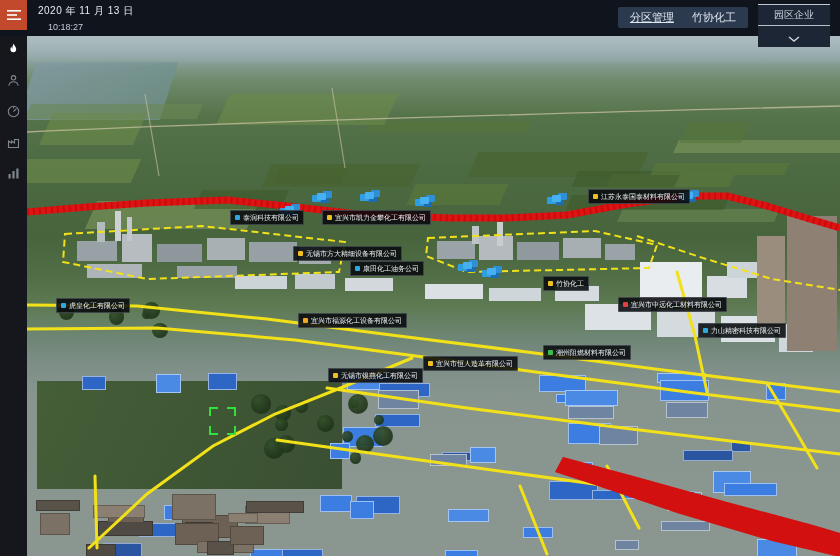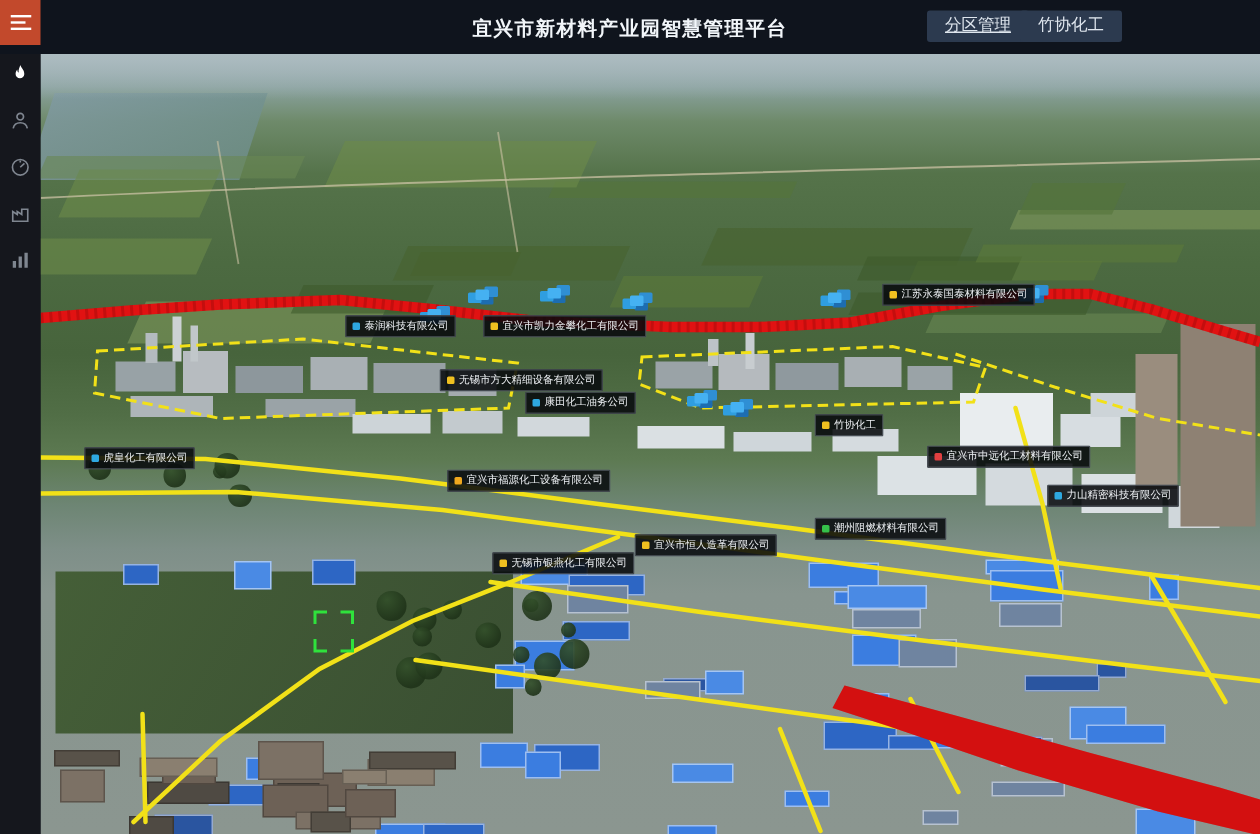--- a/index.html
+++ b/index.html
@@ -51,23 +51,34 @@
 <div class="app">
 
   <div class="topbar">
     <div class="menu-block">
       <svg viewBox="0 0 14 12">
         <rect x="0" y="1" width="14" height="1.6" fill="#fff"></rect>
         <rect x="0" y="5.2" width="10" height="1.6" fill="#fff"></rect>
         <rect x="0" y="9.4" width="14" height="1.6" fill="#fff"></rect>
       </svg>
     </div>
-    <div class="app-title">宜兴市新材料产业园智慧管理平台</div>
+    <div class="datetime">
+      <div class="date">2020 年 11 月 13 日</div>
+      <div class="time">10:18:27</div>
+    </div>
     <button class="hdr-btn btn-zone">分区管理</button>
     <button class="hdr-btn btn-scene">竹协化工</button>
+    <div class="dropdown">
+      <span class="dropdown-label">园区企业</span>
+      <span class="dropdown-chevron">
+        <svg width="12" height="6" viewBox="0 0 12 6">
+            <polyline points="1,1 6,5 11,1" fill="none" stroke="#cfd6df" stroke-width="1.4"></polyline>
+          </svg>
+      </span>
+    </div>
   </div>
 
   <div class="sidebar">
     <span class="side-ic active">
       <svg viewBox="0 0 13 13">
           <path fill="currentColor" d="M6.6.4c.4 2 2.6 3.1 2.6 5.9a2.9 2.9 0 0 1-5.8 0c0-1.1.4-2 1.2-2.9-.2 1.2.3 1.8.9 2 -.5-1.6.6-3.4 1.1-5z"></path>
         </svg>
     </span>
     <span class="side-ic">
       <svg viewBox="0 0 13 13" fill="none" stroke="currentColor" stroke-width="1.1">

